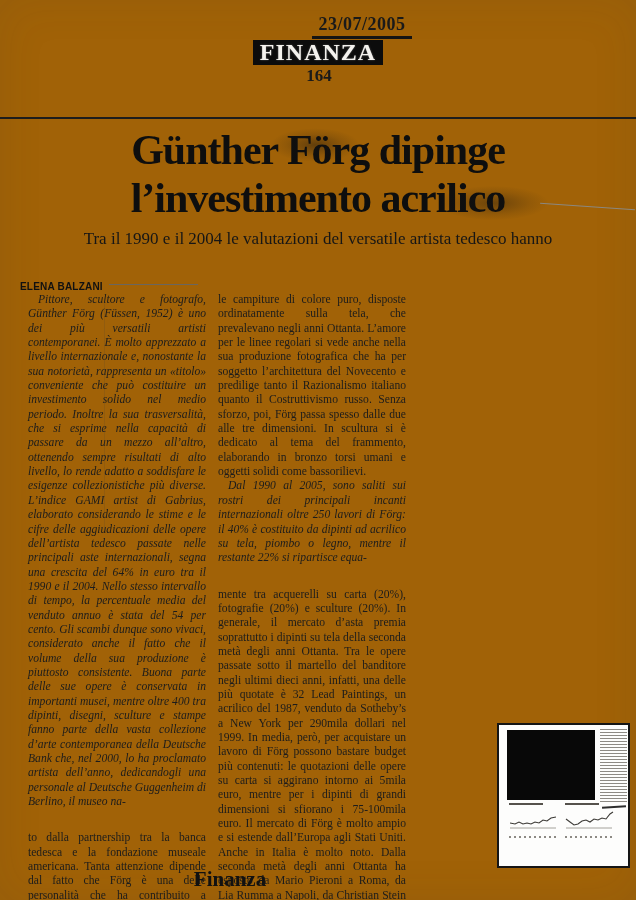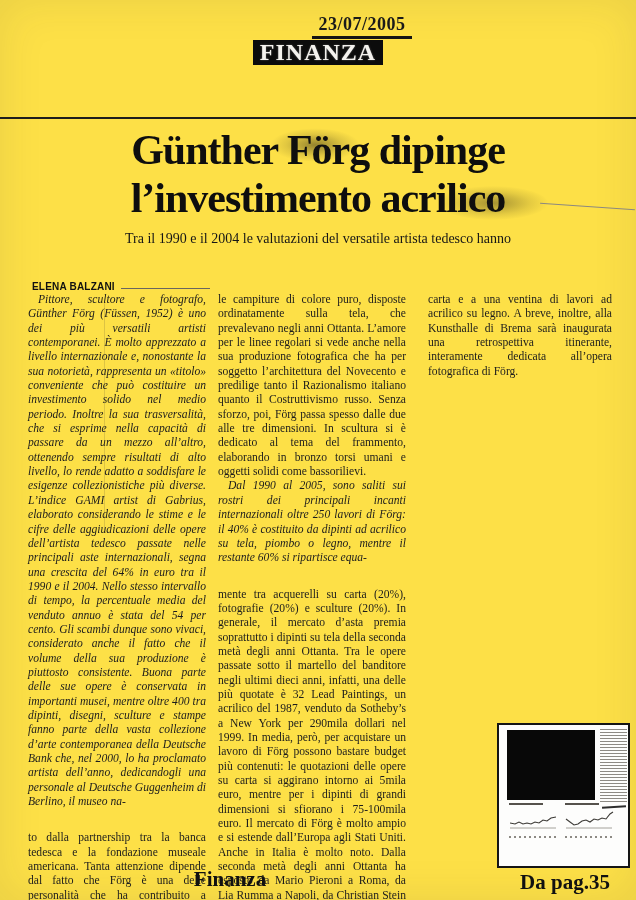--- a/index.html
+++ b/index.html
@@ -4,21 +4,21 @@
 <style>
   * { margin: 0; padding: 0; box-sizing: border-box; }
   html, body { width: 636px; height: 900px; }
   body {
     font-family: "Liberation Serif", serif;
     background: #e9e8e5;
   }
   .page {
     position: relative;
     width: 636px; height: 900px;
-    background: #fde047;
+    background: #a16207;
     overflow: hidden;
     box-shadow: inset 0 0 45px rgba(60,55,45,0.10);
     color: #1a1a1a;
   }
   
   .masthead { position: absolute; top: 14px; left: 0; width: 636px; text-align: center; }
   .date {
     display: inline-block;
     font-size: 18px; font-weight: bold; letter-spacing: 0.5px;
     border-bottom: 3px solid #141414; padding: 0 6px 1px 6px;
@@ -36,36 +36,36 @@
   .top-rule { position: absolute; top: 117px; left: 0; width: 636px; height: 2px; background: #1d1d1d; }
 
   
   .headline {
     position: absolute; top: 126px; left: 18px; width: 600px;
     text-align: center; font-weight: bold; color: #0e0e0e;
     font-size: 42px; line-height: 48px; letter-spacing: -1px;
   }
   .subhead {
     position: absolute; top: 228px; left: 18px; width: 600px;
-    text-align: center; font-size: 14px; line-height: 22px; color: #161616;
+    text-align: center; font-size: 17px; line-height: 22px; color: #161616;
   }
   .smudge { position: absolute; border-radius: 50%; pointer-events: none; }
   .smudge-1 { top: 128px; left: 270px; width: 90px; height: 34px;
     background: radial-gradient(ellipse at center, rgba(20,18,16,0.45) 0%, rgba(20,18,16,0.12) 45%, transparent 70%); }
   .smudge-2 { top: 186px; left: 438px; width: 110px; height: 34px;
     background: radial-gradient(ellipse at center, rgba(20,18,16,0.38) 0%, rgba(20,18,16,0.10) 48%, transparent 72%); }
   .scratch {
     position: absolute; top: 206px; left: 540px; width: 95px; height: 1px;
     background: #8b8880; transform: rotate(4deg);
   }
 
   
   .byline-wrap {
-    position: absolute; top: 281px; left: 32px; width: 178px;
-    display: flex; align-items: center;
+    position: absolute; top: 281px; left: 20px; width: 178px;
+    display: flex; 
   }
   .byline {
     font-family: "Liberation Sans", sans-serif;
     font-size: 10px; font-weight: bold; letter-spacing: 0.2px; color: #111;
     white-space: nowrap;
   }
   .byline-rule { flex: 1; height: 1px; background: #6a665f; margin-left: 6px; margin-top: 3px; }
 
   
   .col {
@@ -114,20 +114,21 @@
 </head>
 <body>
 
 <div class="page">
 
   <div class="masthead">
     <div class="date">23/07/2005</div>
     <div class="logo">
       <div class="logo-row">FINANZA</div>
     </div>
+    <div class="page-number">164</div>
   </div>
   <div class="top-rule"></div>
 
   <div class="headline">
     <div>Günther Förg dipinge</div>
     <div>l’investimento acrilico</div>
   </div>
   <div class="smudge smudge-1"></div>
   <div class="smudge smudge-2"></div>
   <div class="scratch"></div>
@@ -143,28 +144,25 @@
 
   <div class="col col-1">
     <p class="indent">Pittore, scultore e fotografo, Günther Förg (Füssen, 1952) è uno dei più versatili artisti contemporanei. È molto apprezzato a livello internazionale e, nonostante la sua notorietà, rappresenta un «titolo» conveniente che può costituire un investimento solido nel medio periodo. Inoltre la sua trasversalità, che si esprime nella capacità di passare da un mezzo all’altro, ottenendo sempre risultati di alto livello, lo rende adatto a soddisfare le esigenze collezionistiche più diverse. L’indice GAMI artist di Gabrius, elaborato considerando le stime e le cifre delle aggiudicazioni delle opere dell’artista tedesco passate nelle principali aste internazionali, segna una crescita del 64% in euro tra il 1990 e il 2004. Nello stesso intervallo di tempo, la percentuale media del venduto annuo è stata del 54 per cento. Gli scambi dunque sono vivaci, considerato anche il fatto che il volume della sua produzione è piuttosto consistente. Buona parte delle sue opere è conservata in importanti musei, mentre oltre 400 tra dipinti, disegni, sculture e stampe fanno parte della vasta collezione d’arte contemporanea della Deutsche Bank che, nel 2000, lo ha proclamato artista dell’anno, dedicandogli una personale al Deutsche Guggenheim di Berlino, il museo na-</p>
     <div class="strip-gap"></div>
     <p>to dalla partnership tra la banca tedesca e la fondazione museale americana. Tanta attenzione dipende dal fatto che Förg è una delle personalità che ha contribuito a rinnovare la pittura negli anni Ottanta. Ripensando la tradizione e mescolando i generi, ha congiunto la rigidità delle forme geometriche all’intensità dei monocromi, la forza espressiva del gesto all’evocatività della pittura figurativa. Così, nella sua ultima produzione, segni verticali e orizzontali si incrociano irregolarmente e tra queste gabbie, tracciate a mano libera, si stende il colore trasparente che suggerisce albe, tramonti, prati. Nuove presenze che hanno preso il posto del-</p>
   </div>
   <div class="crease"></div>
 
   <div class="col col-2">
     <p>le campiture di colore puro, disposte ordinatamente sulla tela, che prevalevano negli anni Ottanta. L’amore per le linee regolari si vede anche nella sua produzione fotografica che ha per soggetto l’architettura del Novecento e predilige tanto il Razionalismo italiano quanto il Costruttivismo russo. Senza sforzo, poi, Förg passa spesso dalle due alle tre dimensioni. In scultura si è dedicato al tema del frammento, elaborando in bronzo torsi umani e oggetti solidi come bassorilievi.</p>
-    <p class="indent">Dal 1990 al 2005, sono saliti sui rostri dei principali incanti internazionali oltre 250 lavori di Förg: il 40% è costituito da dipinti ad acrilico su tela, piombo o legno, mentre il restante 60% si ripartisce equa-</p>
+    <p class="indent">Dal 1990 al 2005, sono saliti sui rostri dei principali incanti internazionali oltre 250 lavori di Förg: il 40% è costituito da dipinti ad acrilico su tela, piombo o legno, mentre il restante 22% si ripartisce equa-</p>
     <div class="strip-gap"></div>
     <p>mente tra acquerelli su carta (20%), fotografie (20%) e sculture (20%). In generale, il mercato d’asta premia soprattutto i dipinti su tela della seconda metà degli anni Ottanta. Tra le opere passate sotto il martello del banditore negli ultimi dieci anni, infatti, una delle più quotate è 32 Lead Paintings, un acrilico del 1987, venduto da Sotheby’s a New York per 290mila dollari nel 1999. In media, però, per acquistare un lavoro di Förg possono bastare budget più contenuti: le quotazioni delle opere su carta si aggirano intorno ai 5mila euro, mentre per i dipinti di grandi dimensioni si sfiorano i 75-100mila euro. Il mercato di Förg è molto ampio e si estende dall’Europa agli Stati Uniti. Anche in Italia è molto noto. Dalla seconda metà degli anni Ottanta ha esposto da Mario Pieroni a Roma, da Lia Rumma a Napoli, da Christian Stein a Milano e a Torino, da Salvatore Ala a Milano. Mentre tra i musei, sia il Castello di Rivoli che l’Atelier del Bosco di Villa Medici a Roma gli hanno dedicato mostre personali. Fino al 30 giugno presso la Galleria Salvatore+Caroline Ala di via Monte di Pietà 1 a Milano si può apprezzare una selezione di opere recenti, eseguite tra il 2004 e il 2005, e ancora inedite, tra le quali spiccano cinque grandi acrilici su tela, accanto a una trentina di acquerelli su</p>
   </div>
 
-  <div class="col col-3">
-    <p>carta e a una ventina di lavori ad acrilico su legno. A breve, inoltre, alla Kunsthalle di Brema sarà inaugurata una retrospettiva itinerante, interamente dedicata all’opera fotografica di Förg.</p>
-  </div>
 
   <div class="preview">
     <div class="preview-photo"></div>
     <div class="preview-textcol"></div>
     <div class="preview-sig"></div>
 
     <div class="mini-chart mini-chart-left">
       <div class="mini-caption"></div>
       <svg width="50" height="24" viewBox="0 0 50 24">
         <polyline points="1,16 6,17 10,15 14,17 18,16 22,17 26,15 30,16 34,13 38,14 42,11 47,10" fill="none" stroke="#3c3a36" stroke-width="1.1"></polyline>
@@ -177,15 +175,14 @@
       <div class="mini-caption"></div>
       <svg width="50" height="24" viewBox="0 0 50 24">
         <polyline points="1,12 5,15 9,18 13,17 17,14 21,13 25,15 29,12 33,13 37,11 41,12 45,7 48,5" fill="none" stroke="#3c3a36" stroke-width="1.1"></polyline>
         <line x1="1" y1="21" x2="47" y2="21" stroke="#8d8a84" stroke-width="0.8"></line>
       </svg>
       <div class="mini-ticks"></div>
     </div>
   </div>
 
   <div class="footer-section">Finanza</div>
-  <div class="footer-frompage">Da pag.35</div>
 
 </div>
 
 </body></html>

